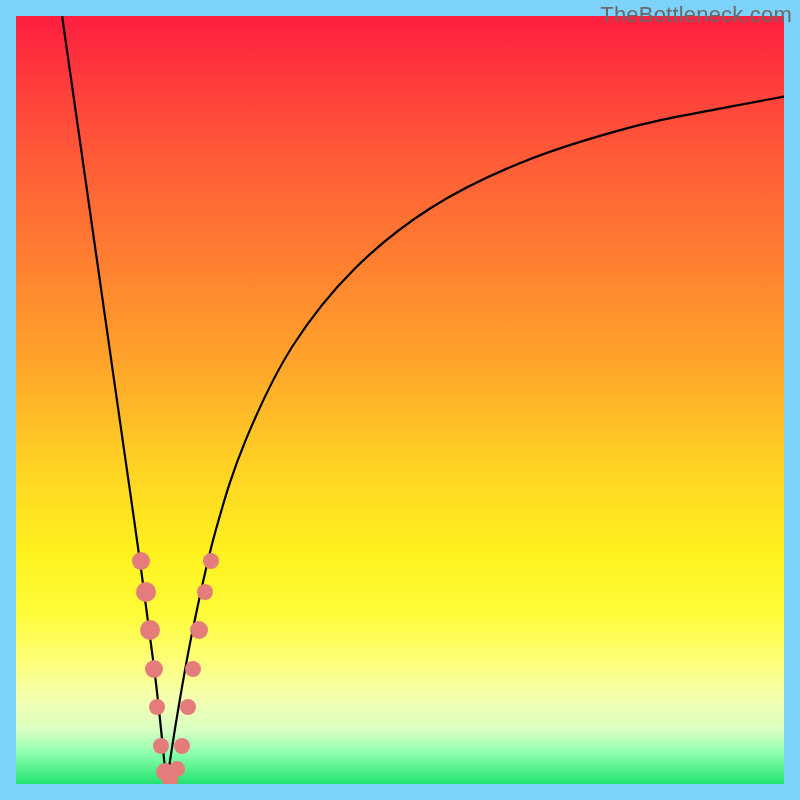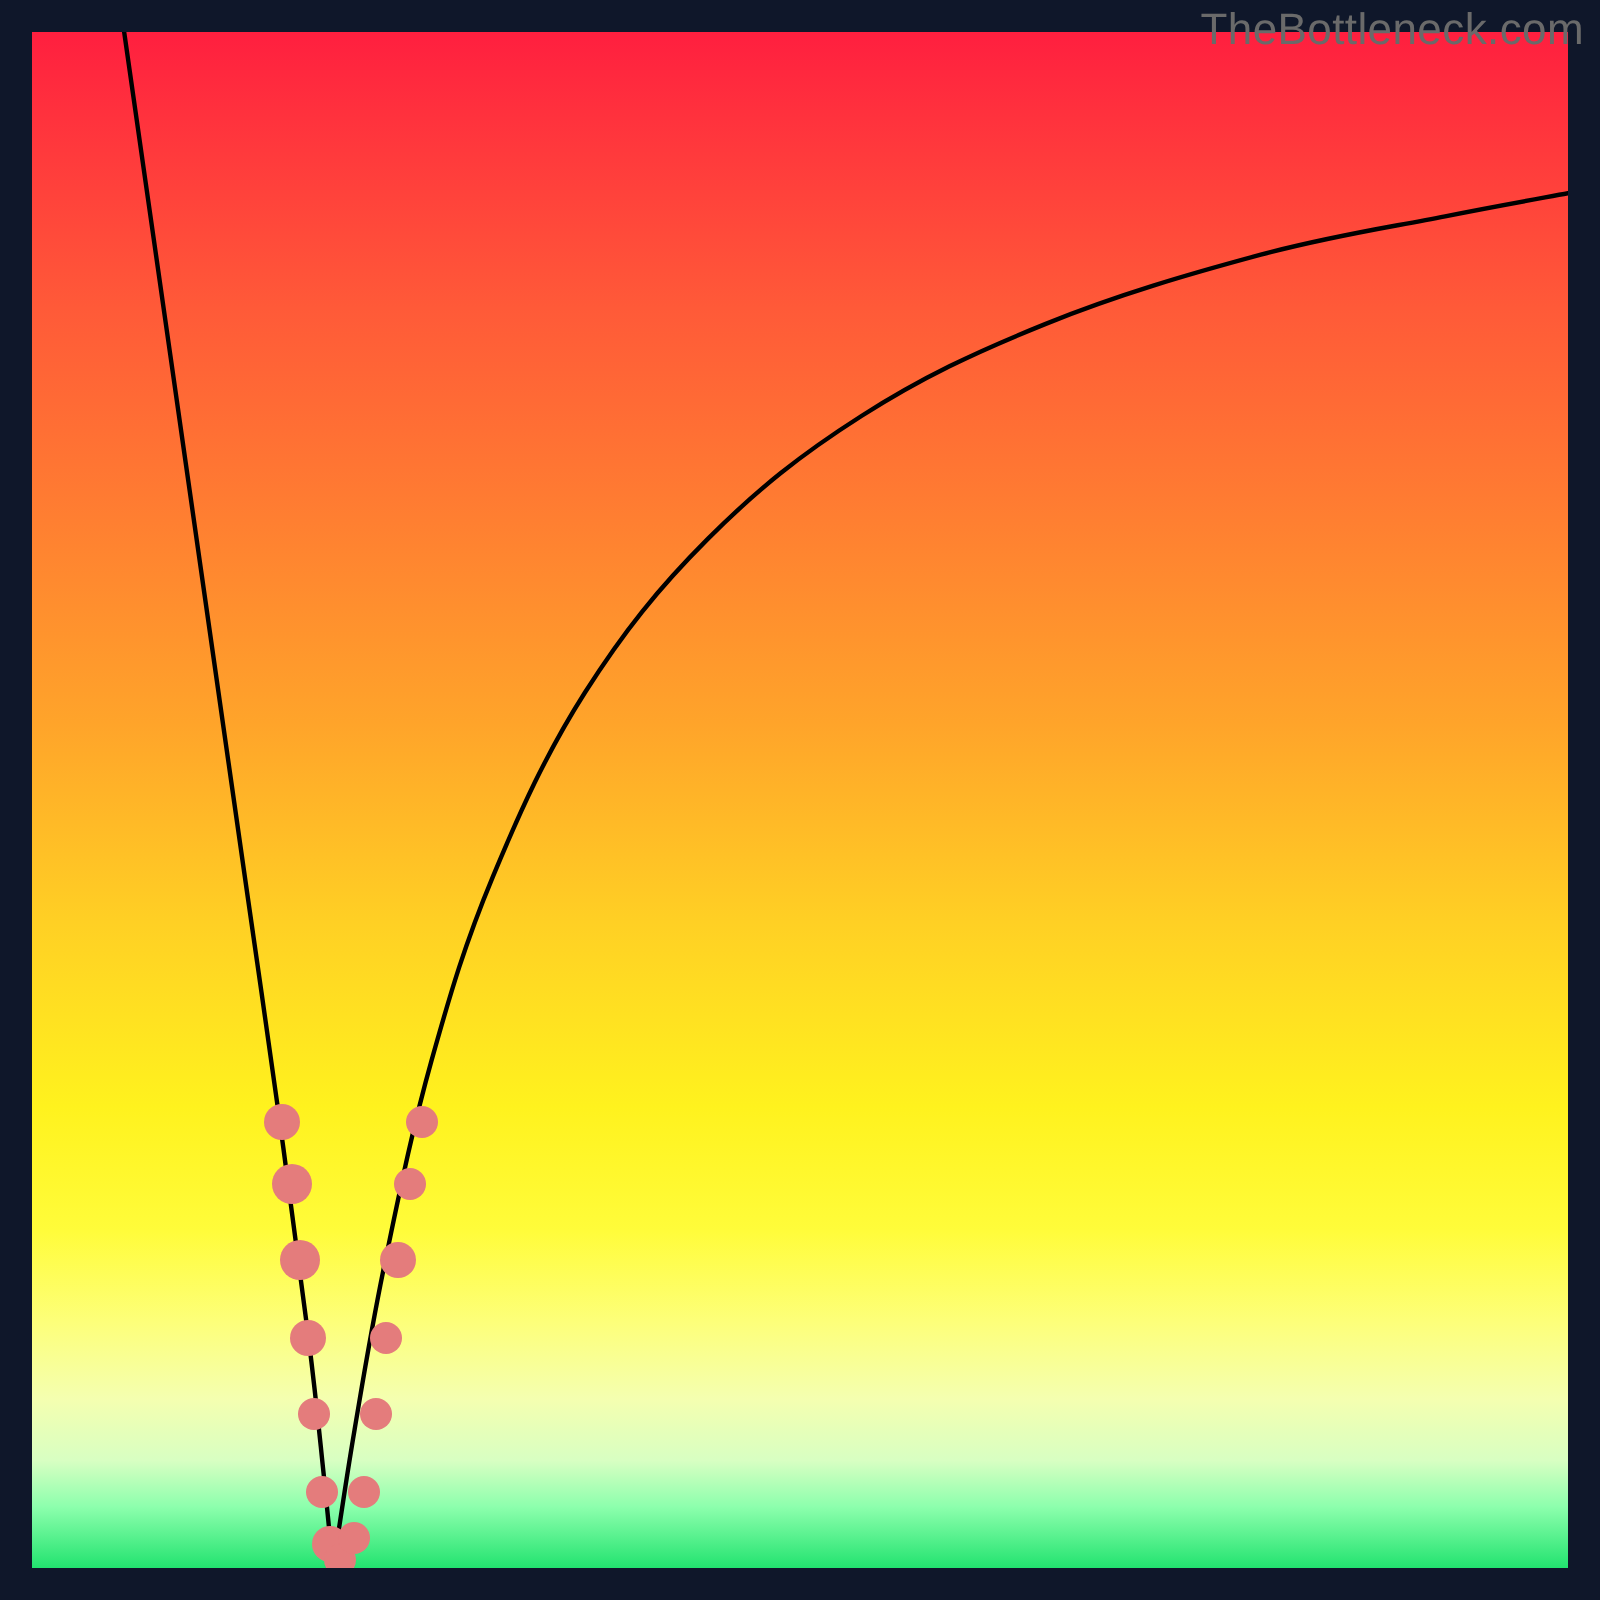--- a/index.html
+++ b/index.html
@@ -9,21 +9,21 @@
     height: 800px;
     overflow: hidden;
     background: #000;
     font-family: Arial, Helvetica, sans-serif;
   }
   .frame {
     position: absolute;
     top: 0; left: 0;
     width: 800px;
     height: 800px;
-    background: #0f172a;
+    background: #7dd3fc;
   }
   .plot {
     position: absolute;
     top: 16px;
     left: 16px;
     width: 768px;
     height: 768px;
     overflow: hidden;
   }
   .gradient {

